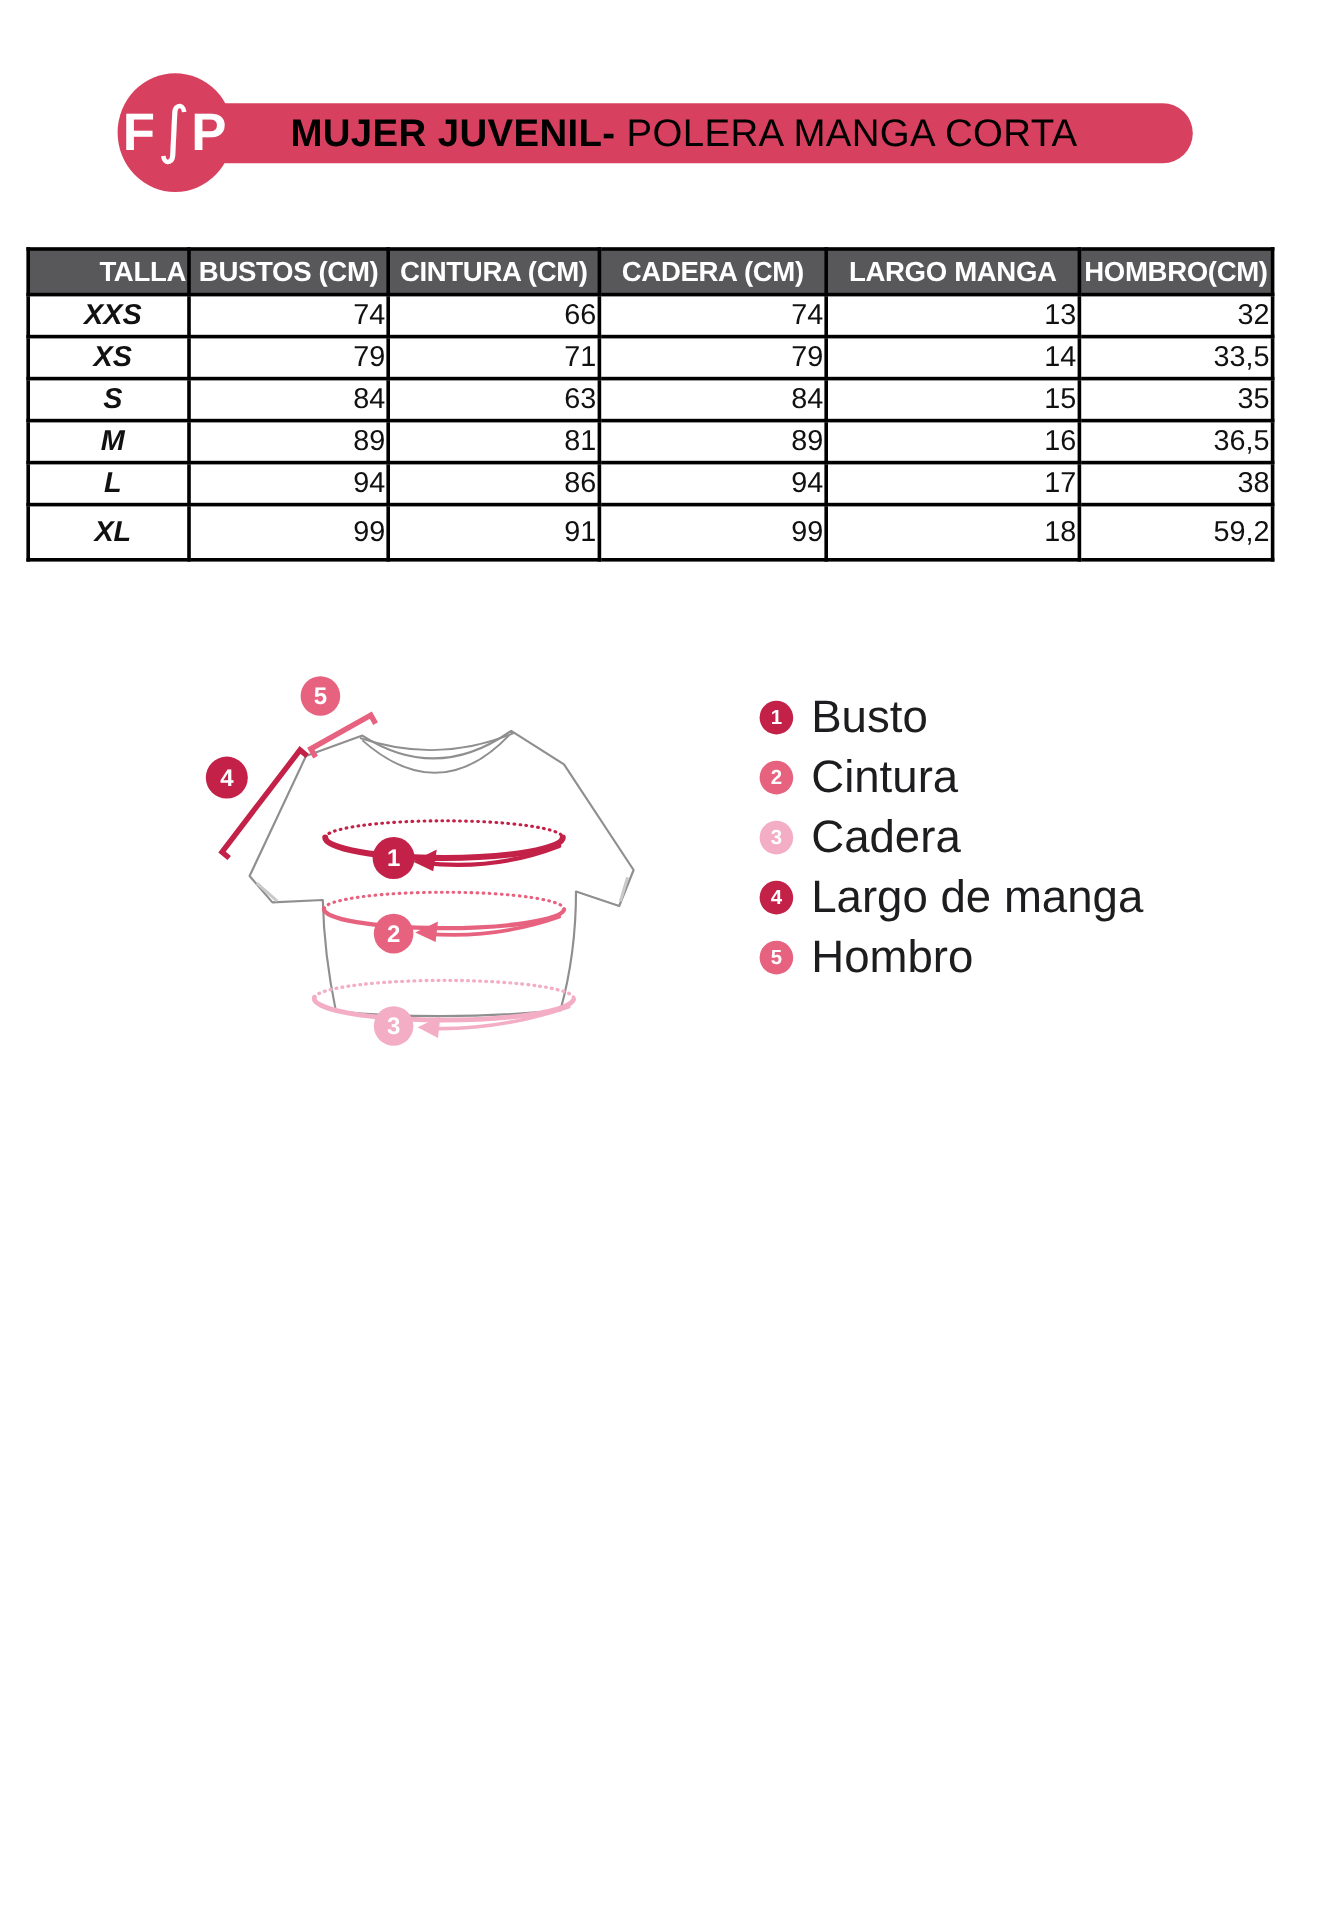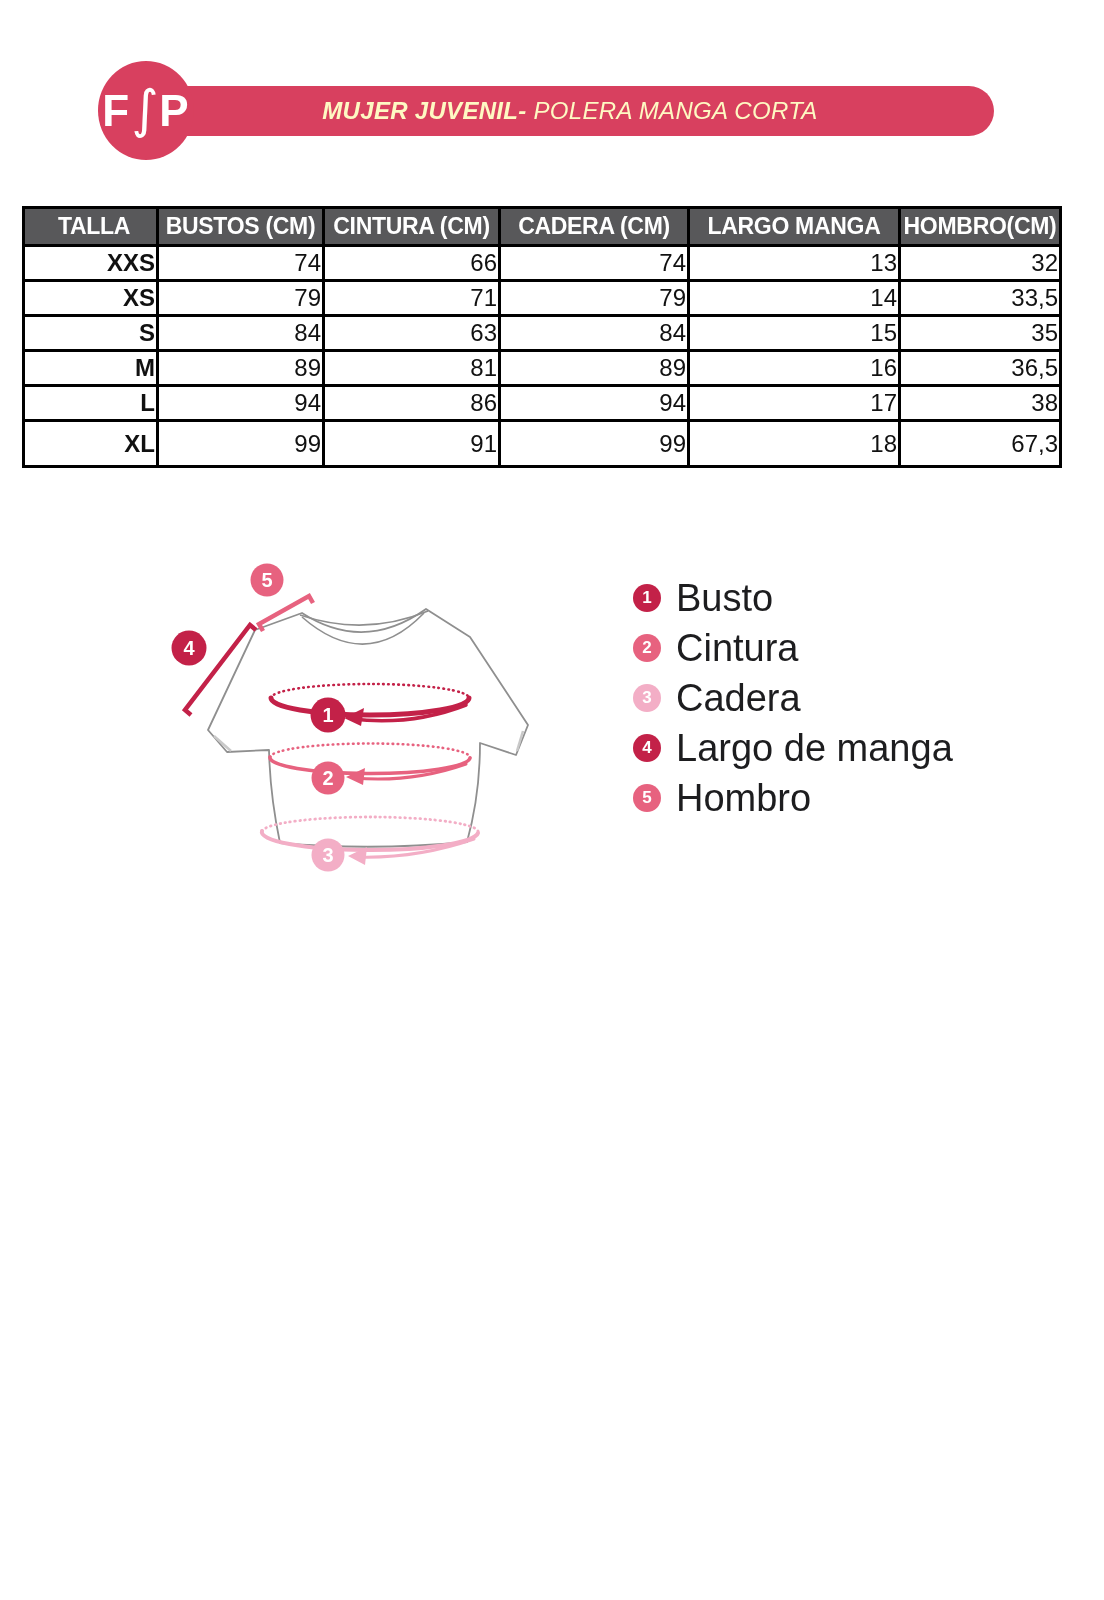--- a/index.html
+++ b/index.html
@@ -7,21 +7,21 @@
     position:relative; width:1104px; height:1600px; background:#fff;
     font-family:"Liberation Sans", sans-serif; overflow:hidden;
   }
 
   
   .banner {
     position:absolute; left:146px; top:86px; width:848px; height:50px;
     background:#d8405f; border-radius:0 26px 26px 0;
     display:flex; align-items:center; justify-content:center;
   }
-  .banner-text { color:#fef9c3; font-size:24px; letter-spacing:.3px; white-space:nowrap;font-style:italic; }
+  .banner-text { color:#000000; font-size:32px; letter-spacing:.3px; white-space:nowrap; }
   .banner-text .bold { font-weight:bold; }
   .logo {
     position:absolute; left:98px; top:61px; width:96px; height:99px;
     background:#d8405f; border-radius:50%;
     display:flex; align-items:center; justify-content:center; z-index:2;
     color:#fff;
   }
   .logo .fp { font-size:44px; font-weight:600; letter-spacing:1px; }
   .logo .s  { font-family:"DejaVu Sans", sans-serif; font-size:52px; font-weight:400;
               position:relative; top:-2px; margin:0 1px; }
@@ -29,25 +29,25 @@
   
   table.sizes {
     position:absolute; left:22px; top:206px; width:1037px;
     border-collapse:collapse; table-layout:fixed;
   }
   table.sizes th, table.sizes td { border:3px solid #000; }
   table.sizes th {
     background:#58585a; color:#fff; font-size:23px; font-weight:bold;
     height:33px; letter-spacing:-.3px;
   }
-  table.sizes th:first-child { text-align:center; padding-left:8px; }
+  table.sizes th:first-child { text-align:right; padding-left:8px; }
   table.sizes td {
     font-size:24px; color:#111; text-align:right; height:30px; background:#fff;
   }
-  table.sizes td.size-col { font-weight:bold; text-align:right; padding-left:8px; }
+  table.sizes td.size-col { font-weight:bold; text-align:center; padding-left:8px;font-style:italic; }
   table.sizes tr:last-child td { height:41px; }
 
   
   .diagram { position:absolute; left:150px; top:545px; }
   .diagram text {
     font-family:"Liberation Sans", sans-serif; font-weight:bold; font-size:20px;
     fill:#fff; text-anchor:middle;
   }
 
   
@@ -136,21 +136,21 @@
           <td>94</td>
           <td>17</td>
           <td>38</td>
         </tr>
         <tr>
           <td class="size-col">XL</td>
           <td>99</td>
           <td>91</td>
           <td>99</td>
           <td>18</td>
-          <td>67,3</td>
+          <td>59,2</td>
         </tr>
       </tbody>
   </table>
 
   <svg class="diagram" width="440" height="340" viewBox="0 0 440 340">
 
     <path d="M105 85 L152 68 Q214 108 276 64 L320 92 L378 180 L366 210 L330 198
          Q330 250 317 297 Q222 306 130 298 Q120 250 119 205 L77 207 L58 185 Z" fill="#ffffff" stroke="#8f8f8f" stroke-width="1.8" stroke-linejoin="round"></path>
 
     <path d="M150 70 Q215 92 278 66" fill="none" stroke="#8f8f8f" stroke-width="1.6"></path>

